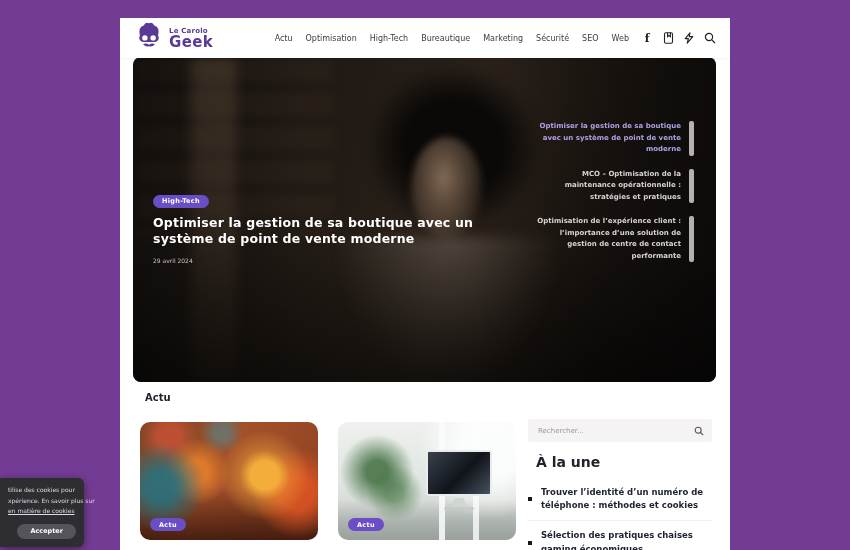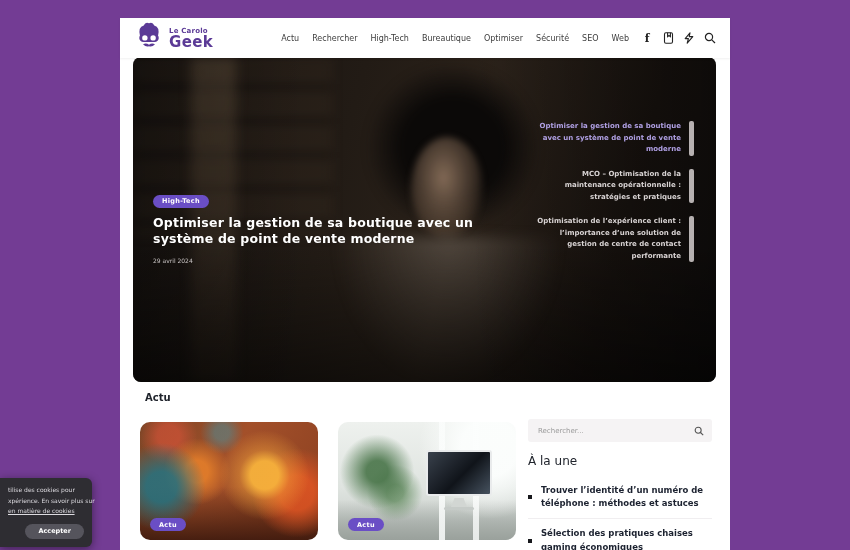--- a/index.html
+++ b/index.html
@@ -95,29 +95,29 @@
   }
   .imac-screen { position:absolute; left:88px; top:28px; width:66px; height:46px;
     background:linear-gradient(135deg,#39414c 0%,#10141a 55%,#46525f 100%);
     border:2px solid #e9ebec; border-radius:3px; }
   .imac-stand { position:absolute; left:113px; top:76px; width:16px; height:9px;
     background:#d2d6d3; clip-path:polygon(22% 0,78% 0,100% 100%,0 100%); }
   .imac-base { position:absolute; left:106px; top:85px; width:30px; height:3px; background:#c6cbc8; border-radius:2px; }
   .card-badge { position:absolute; left:10px; bottom:9px; z-index:2; }
 
   .sidebar { position:absolute; left:408px; top:436px; width:184px; }
-  .sidebar-heading { margin:0 0 8px; font-size:12px; font-weight:400; color:#20242c; }
+  .sidebar-heading { margin:0 8px 8px; font-size:14px; font-weight:700; color:#20242c; }
   .sidebar-list { list-style:none; margin:0; padding:0; }
   .sidebar-item { display:flex; gap:9px; align-items:center; padding:8px 0; border-bottom:1px solid #f0eef0; cursor:pointer; }
   .bullet { width:4px; height:4px; background:#17181c; flex-shrink:0; }
   .sidebar-text { font-size:8.5px; font-weight:700; color:#1c2230; line-height:1.55; }
 
   
   .cookie {
-    position:absolute; left:0; top:478px; width:92px; z-index:6;
+    position:absolute; left:0; top:478px; width:84px; z-index:6;
     background:#2e2d32; border-radius:0 6px 6px 0; padding:7px 8px 8px;
     box-shadow:0 2px 10px rgba(0,0,0,0.45);
   }
   .cookie-line { margin:0; font-size:6px; color:#dddbe0; line-height:1.75; white-space:nowrap; }
   .cookie-link { color:#dddbe0; text-decoration:underline; font-size:6px; cursor:pointer; }
   .cookie-btn {
     display:block; margin:7px 0 0 auto; background:#55545c; color:#fff; border:none;
     border-radius:9px; font-size:6.5px; font-weight:bold; padding:3.5px 13px; cursor:pointer;
     font-family:"DejaVu Sans","Liberation Sans",sans-serif;
   }
@@ -138,24 +138,24 @@
           <path d="M12 31 Q16 29 20 31.5 Q24 29 28 31 Q24 35 20 33.5 Q16 35 12 31 Z" fill="#5b3a96"></path>
         </svg>
       </span>
       <span class="logo-text">
         <span class="logo-top">Le Carolo</span>
         <span class="logo-bottom">Geek</span>
       </span>
     </div>
     <nav class="main-nav">
       <a class="nav-item">Actu</a>
-      <a class="nav-item">Rechercher</a>
+      <a class="nav-item">Optimisation</a>
       <a class="nav-item">High-Tech</a>
       <a class="nav-item">Bureautique</a>
-      <a class="nav-item">Optimiser</a>
+      <a class="nav-item">Marketing</a>
       <a class="nav-item">Sécurité</a>
       <a class="nav-item">SEO</a>
       <a class="nav-item">Web</a>
     </nav>
     <div class="header-icons">
       <span class="hicon">
           <span class="fb-glyph">f</span>
         </span>
       <span class="hicon">
         <svg width="11" height="12" viewBox="0 0 11 12" fill="none" stroke="#222" stroke-width="1.1">
@@ -232,21 +232,21 @@
       <span class="imac-base"></span>
       <span class="badge card-badge">Actu</span>
     </div>
   </div>
 
   <aside class="sidebar">
     <h3 class="sidebar-heading">À la une</h3>
     <ul class="sidebar-list">
       <li class="sidebar-item">
         <span class="bullet"></span>
-        <span class="sidebar-text">Trouver l’identité d’un numéro de téléphone : méthodes et astuces</span>
+        <span class="sidebar-text">Trouver l’identité d’un numéro de téléphone : méthodes et cookies</span>
       </li>
       <li class="sidebar-item">
         <span class="bullet"></span>
         <span class="sidebar-text">Sélection des pratiques chaises gaming économiques</span>
       </li>
     </ul>
   </aside>
 
 </div>
 

